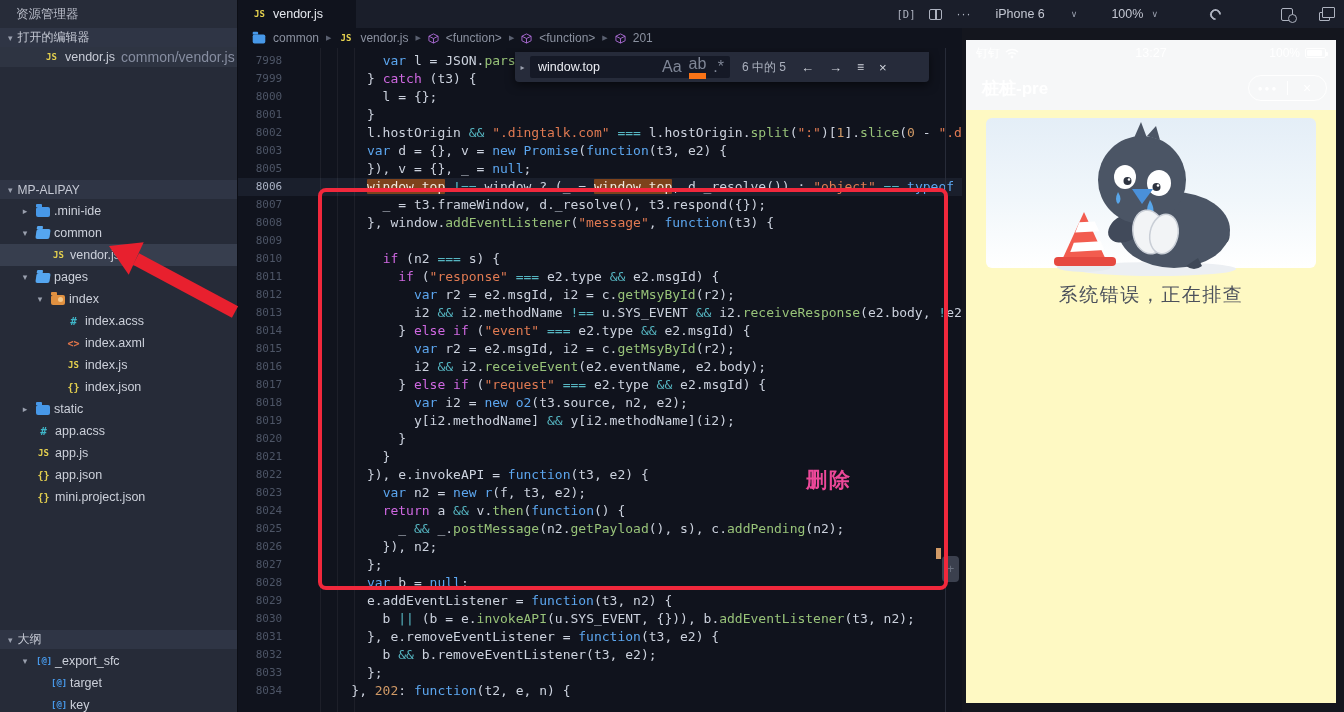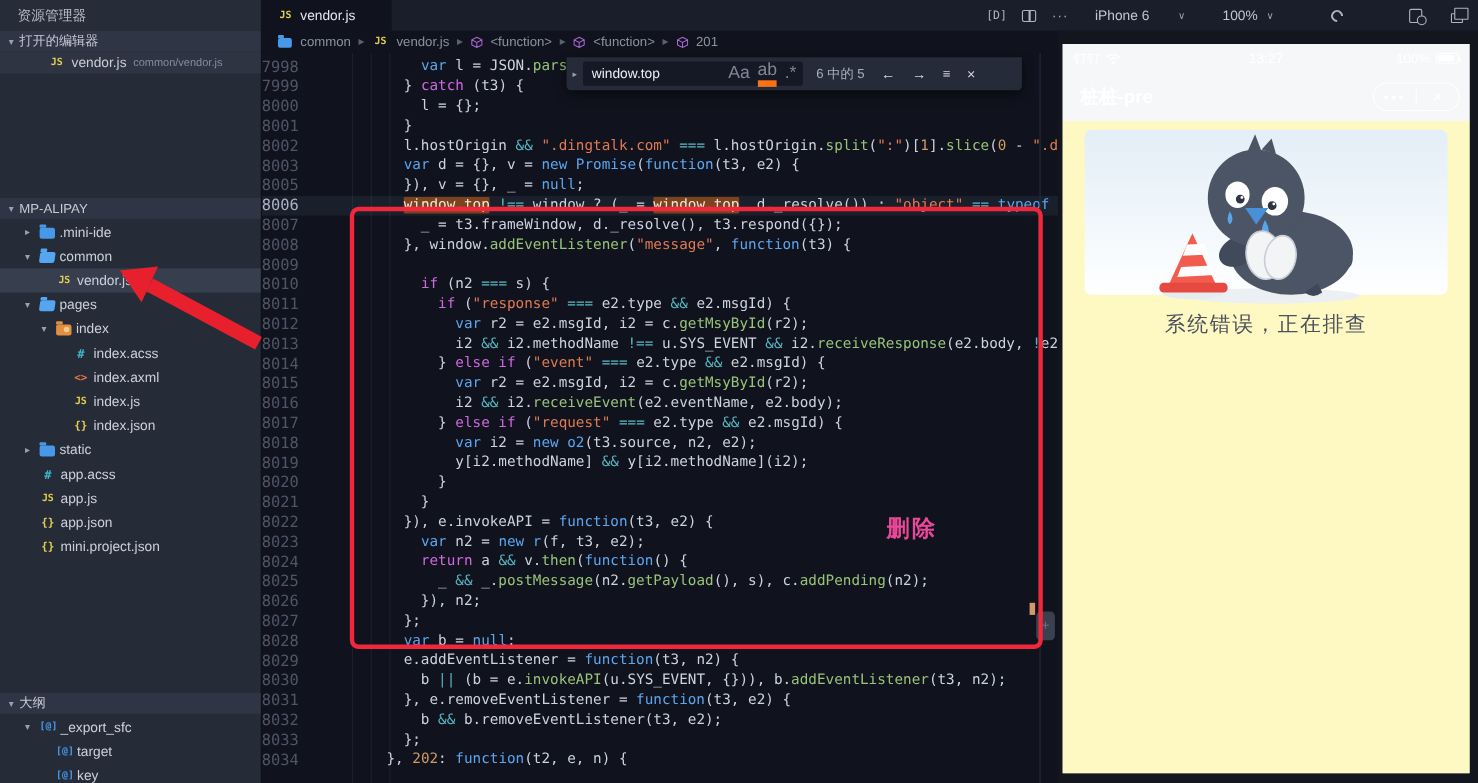--- a/index.html
+++ b/index.html
@@ -6,21 +6,21 @@
   html,body { background:#0b0d14; }
   .app { position:relative; width:1344px; height:712px; overflow:hidden;
          font-family:"Liberation Sans", sans-serif; background:#10131d; color:#c9cdd8; }
 
   
   .sidebar { position:absolute; left:0; top:0; width:238px; height:712px; background:#262b38; border-right:1px solid #0c0e15; }
   .sb-title { position:absolute; left:0; top:0; width:100%; height:28px; line-height:28px; padding-left:16px; font-size:12.5px; color:#b9bdc9; background:#272c39; }
   .sb-head { position:absolute; width:100%; height:19px; background:#2f3545; display:flex; align-items:center; gap:5px; padding-left:8px; font-size:12px; color:#c6cad5; }
   .sb-head .arr { font-size:9px; color:#9aa0ae; }
   .openfile { position:absolute; left:0; top:47px; width:100%; height:20px; background:#2e3442; display:flex; align-items:center; gap:6px; padding-left:44px; font-size:12.5px; }
-  .openfile .path { color:#868da0; font-size:10px; }
+  .openfile .path { color:#868da0; font-size:14px; }
   .trow { display:flex; align-items:center; height:22px; font-size:12.5px; color:#ccd0da; gap:4px; }
   .trow.sel { background:#373e4e; }
   .trow .arr { width:14px; text-align:center; font-size:9px; color:#9aa0ae; flex:0 0 14px;}
   .trow .sp  { width:14px; flex:0 0 14px; }
   .d1 { padding-left:18px; } .d2 { padding-left:33px; } .d3 { padding-left:48px; }
   .tree { position:absolute; left:0; width:100%; }
   #explorer-tree { top:200px; } #outline-tree { top:650px; }
 
   
   .fico { display:inline-block; }
@@ -58,21 +58,21 @@
 
   
   .editor { position:absolute; left:0; top:28px; width:724px; height:684px; }
   .breadcrumb { height:20px; background:#10131d; display:flex; align-items:center; gap:7px; padding-left:14px; font-size:12px; color:#8b91a0; }
   .breadcrumb .sep { font-size:7px; color:#5a6070; }
   .bc-cube { width:11px; height:11px; }
   .codearea { position:relative; height:664px; background:#10131d; overflow:hidden; padding-top:4px; }
   .guide { position:absolute; top:0; bottom:0; width:1px; background:rgba(255,255,255,0.055); }
   .line { display:flex; height:18px; line-height:18px; font-family:"DejaVu Sans Mono", monospace; font-size:13px; white-space:pre; }
   .line.cur { background:rgba(120,135,180,0.10); }
-  .ln { width:62px; flex:0 0 62px; text-align:left; color:#4d5566; font-size:14px; }
+  .ln { width:62px; flex:0 0 62px; text-align:center; color:#4d5566; font-size:11px; }
   .line.cur .ln { color:#aab2c4; }
   .code { margin-left:20px; }
   .tk-p { color:#ccd2de; } .tk-k { color:#5ca6ef; } .tk-c { color:#cf68e1; }
   .tk-s { color:#e07a52; } .tk-o { color:#56b6c2; } .tk-f { color:#98c379; } .tk-n { color:#d19a66; }
   .tk-m { background:#7d431c; color:#f0e8df; border-radius:1px; }
 
   .red-box { position:absolute; left:80px; top:140px; width:630px; height:402px; border:4px solid #f1283c; border-radius:8px; pointer-events:none; }
   .del-label { position:absolute; left:568px; top:418px; color:#ec4899; font-size:21px; font-weight:bold; letter-spacing:2px; }
 
   .ruler-line { position:absolute; top:0; bottom:0; left:707px; width:1px; background:#272b38; }

